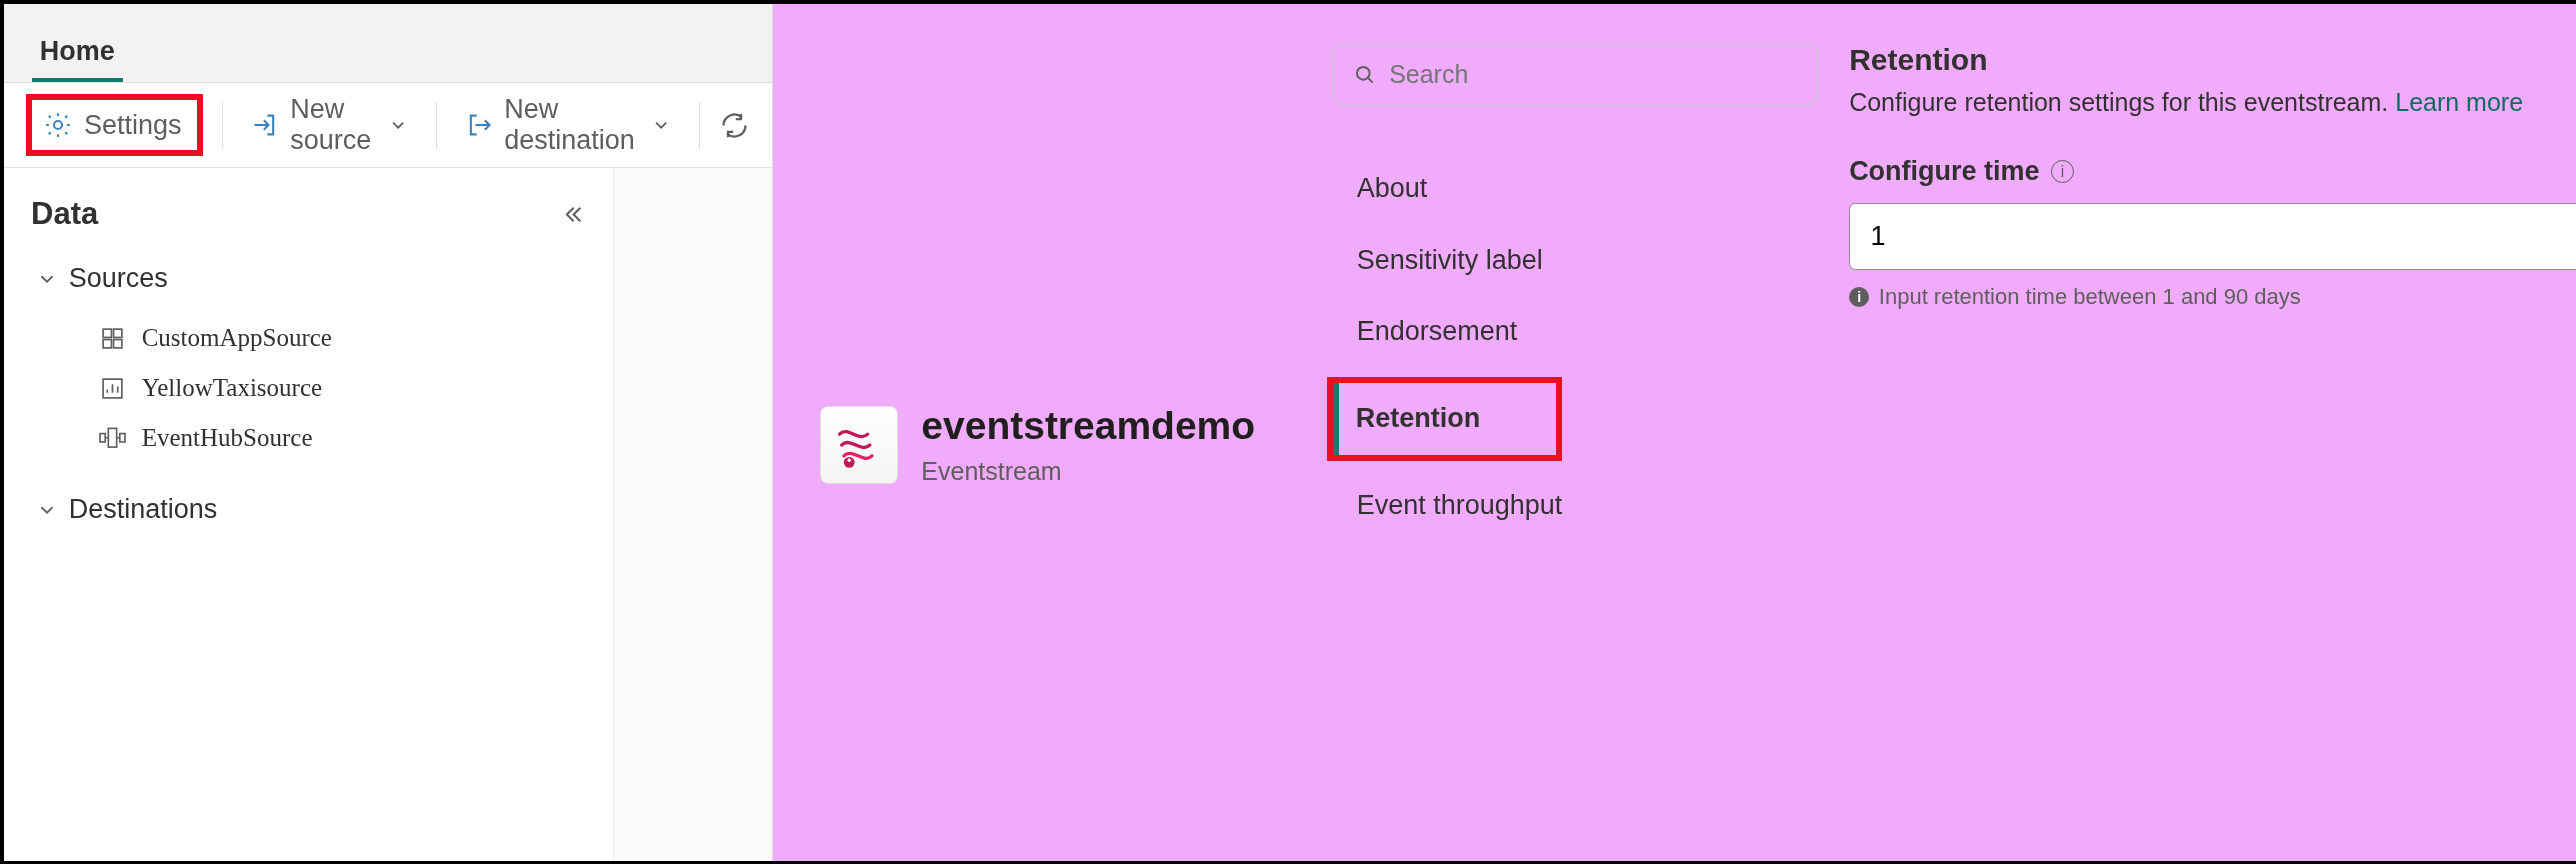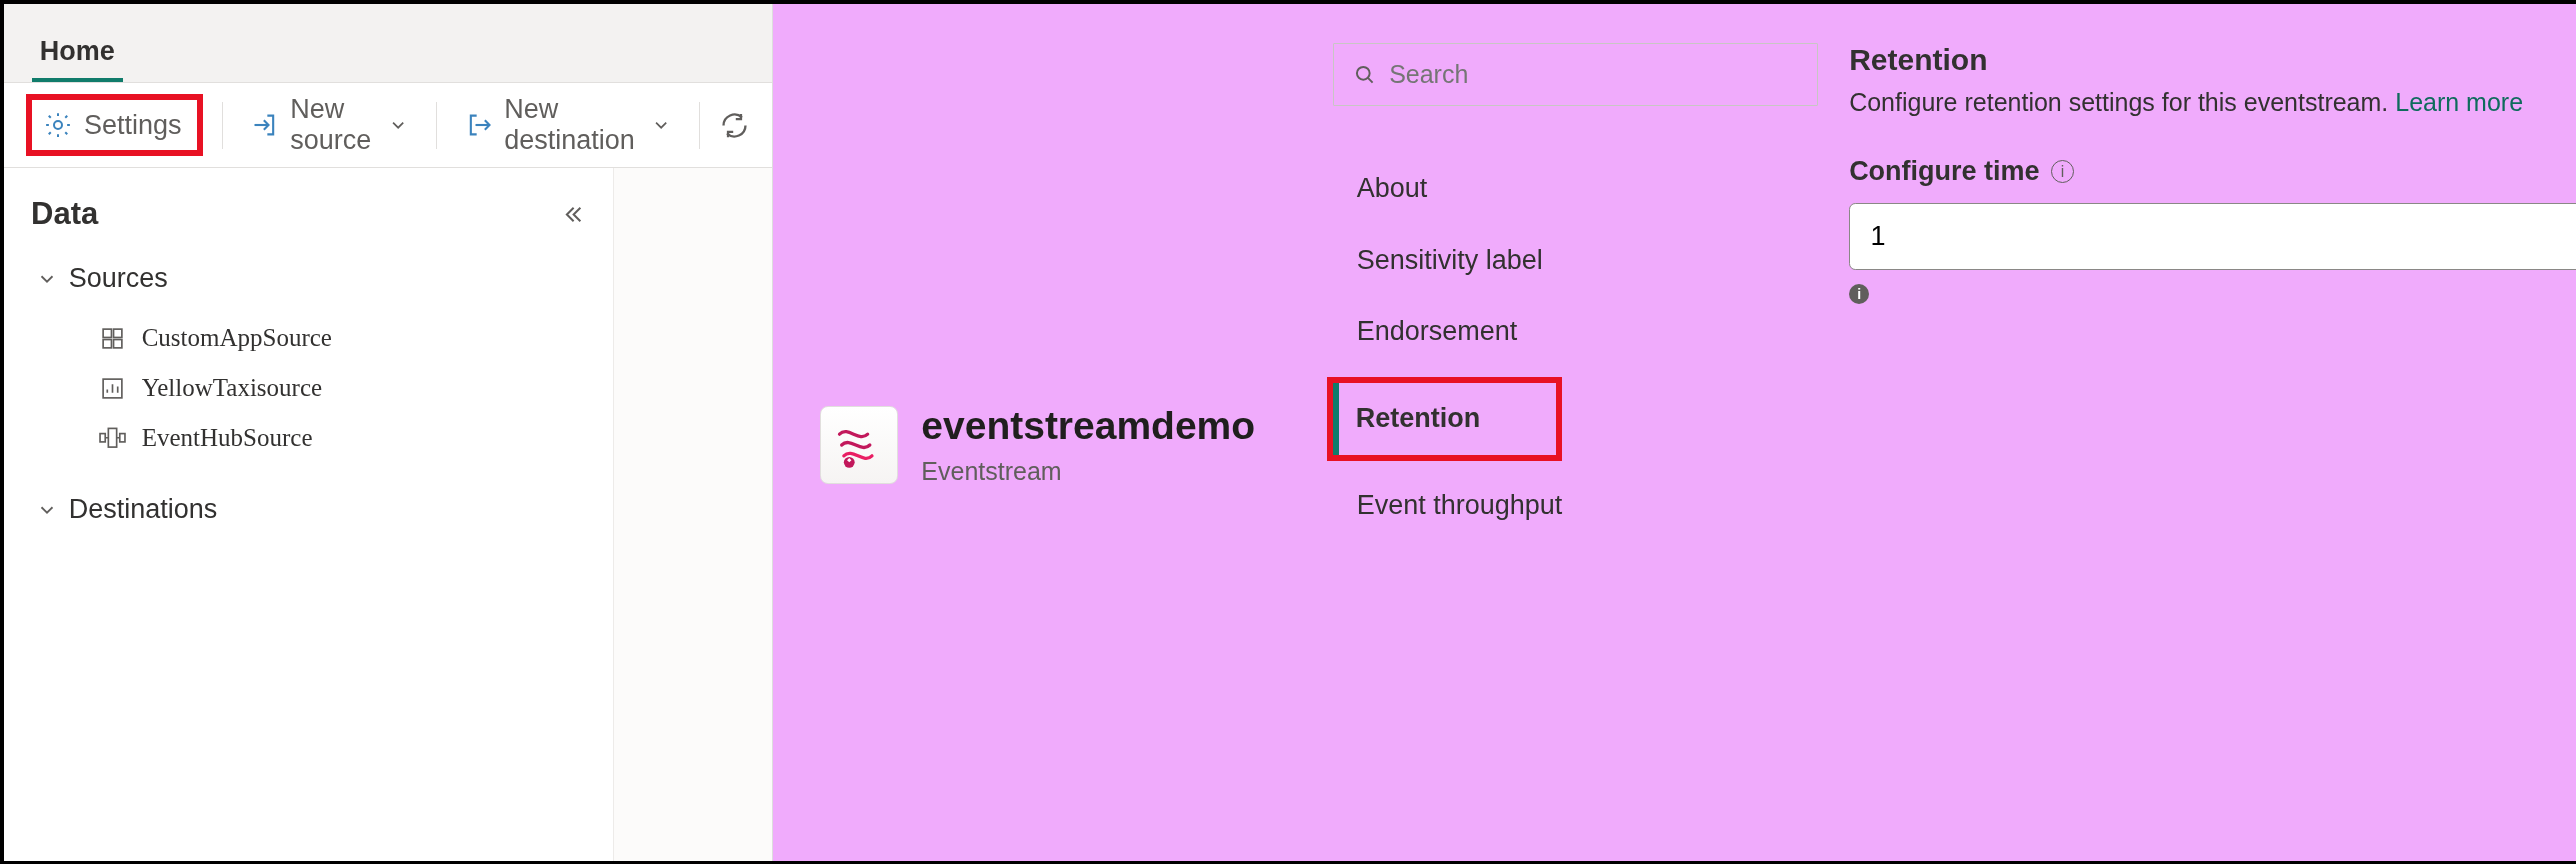--- a/index.html
+++ b/index.html
@@ -180,21 +180,21 @@
   }
 
   .flyout-nav {
     width: 485px;
   }
   .search-box {
     display: flex;
     align-items: center;
     gap: 12.5px;
     border: 1.6px solid #c8c6c4;
-    border-radius: 1px;
+    border-radius: 11px;
     height: 63px;
     padding: 0 19px;
     color: #605e5c;
     font-size: 25px;
     margin-bottom: 47px;
     cursor: text;
   }
   .search-box input {
     border: none;
     outline: none;
@@ -480,20 +480,21 @@
           <span class="info-icon">i</span>
         </div>
 
         <div class="field-row">
           <input class="num-input" type="text" value="1" style="">
           <span class="unit">days</span>
         </div>
 
         <div class="hint">
           <span class="hint-icon">i</span>
+          <span>Input retention time between 1 and 90 days</span>
         </div>
       </div>
 
     </div>
   </div>
 
 </div>
 
 
 </body></html>

